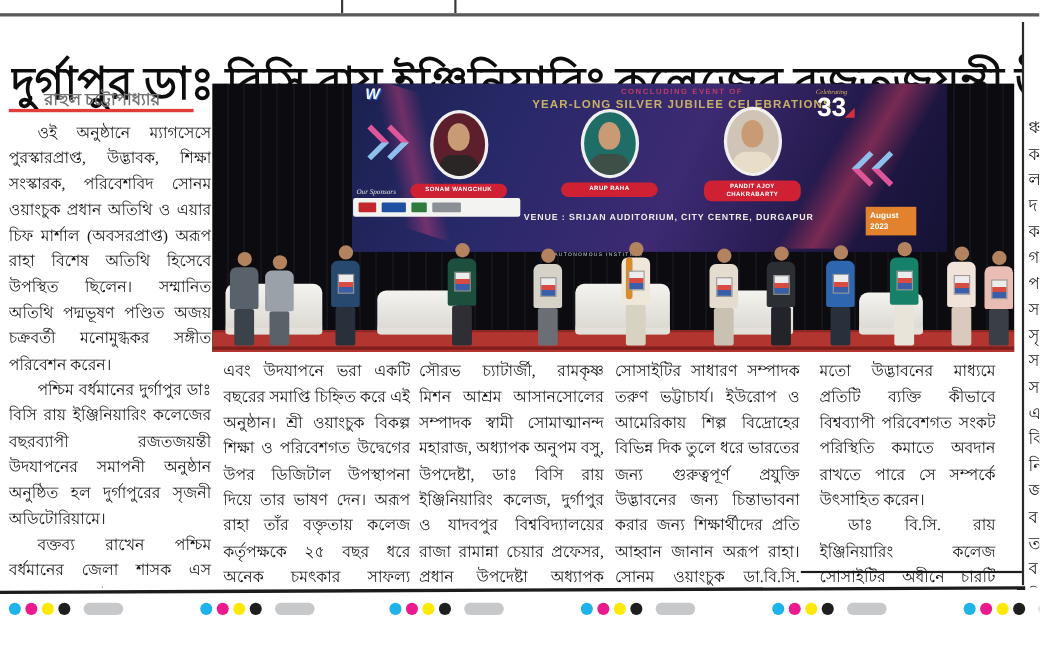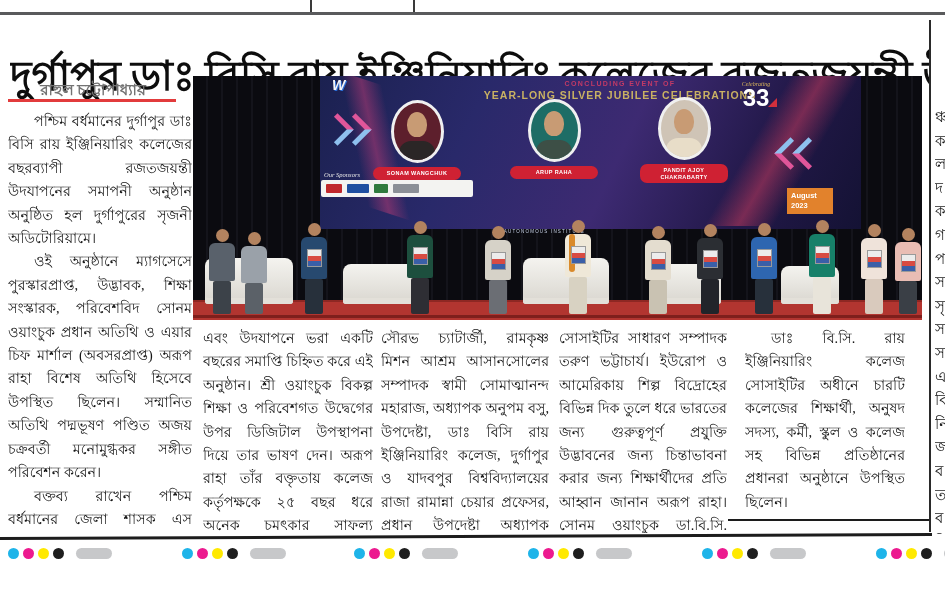--- a/index.html
+++ b/index.html
@@ -151,20 +151,21 @@
   </div>
 
   <div class="sponsors-label">Our Sponsors</div>
   <div class="sponsor-strip">
     <span class="sp" style="width:16px;background:#c0282d;"></span>
     <span class="sp" style="width:22px;background:#1f4fa0;"></span>
     <span class="sp" style="width:14px;background:#2f7a3d;"></span>
     <span class="sp" style="width:26px;background:#8b8f96;"></span>
   </div>
 
+  <div class="venue">VENUE : SRIJAN AUDITORIUM, CITY CENTRE, DURGAPUR</div>
   <div class="date-badge">August 2023</div>
 
   <div class="banner-sub">AN AUTONOMOUS INSTITUTE</div>
 
   <div class="carpet"></div>
   <div id="furniture-layer">
       <div class="furn" style="left: 12px; bottom: 16px; width: 88px; height: 46px;"></div>
       <div class="furn" style="left: 150px; bottom: 16px; width: 72px; height: 40px;"></div>
       <div class="furn" style="left: 330px; bottom: 16px; width: 86px; height: 46px;"></div>
       <div class="furn" style="left: 462px; bottom: 16px; width: 66px; height: 40px;"></div>
@@ -249,34 +250,35 @@
         <div class="p-head"></div>
         <div class="p-torso" style="background:#e9bdb4;height:39px;">
           <div class="p-book"></div>
         </div>
         <div class="p-legs" style="background:#3a3f46;height:33px;"></div>
       </div>
     </div>
 </div>
 
 <div class="col col-1">
+    <p class="para">ওই অনুষ্ঠানে ম্যাগসেসে পুরস্কারপ্রাপ্ত, উদ্ভাবক, শিক্ষা সংস্কারক, পরিবেশবিদ সোনম ওয়াংচুক প্রধান অতিথি ও এয়ার চিফ মার্শাল (অবসরপ্রাপ্ত) অরূপ রাহা বিশেষ অতিথি হিসেবে উপস্থিত ছিলেন। সম্মানিত অতিথি পদ্মভূষণ পণ্ডিত অজয় চক্রবর্তী মনোমুগ্ধকর সঙ্গীত পরিবেশন করেন।</p>
     <p class="para">পশ্চিম বর্ধমানের দুর্গাপুর ডাঃ বিসি রায় ইঞ্জিনিয়ারিং কলেজের বছরব্যাপী রজতজয়ন্তী উদযাপনের সমাপনী অনুষ্ঠান অনুষ্ঠিত হল দুর্গাপুরের সৃজনী অডিটোরিয়ামে।</p>
-    <p class="para">ওই অনুষ্ঠানে ম্যাগসেসে পুরস্কারপ্রাপ্ত, উদ্ভাবক, শিক্ষা সংস্কারক, পরিবেশবিদ সোনম ওয়াংচুক প্রধান অতিথি ও এয়ার চিফ মার্শাল (অবসরপ্রাপ্ত) অরূপ রাহা বিশেষ অতিথি হিসেবে উপস্থিত ছিলেন। সম্মানিত অতিথি পদ্মভূষণ পণ্ডিত অজয় চক্রবর্তী মনোমুগ্ধকর সঙ্গীত পরিবেশন করেন।</p>
     <p class="para">বক্তব্য রাখেন পশ্চিম বর্ধমানের জেলা শাসক এস পোন্নাম্বলম, আইএএস, কলেজের অধ্যক্ষ অধ্যাপক ড. সঞ্জয় এস পাওয়ার, ডাঃ বিসি রায় সোসাইটির সভাপতি ডাঃ সত্যজিৎ বোস ও সাধারণ সম্পাদক তরুণ ভট্টাচার্য প্রমুখ। কারিগরি শিক্ষায় প্রতিষ্ঠানের ২৫ বছরের শ্রেষ্ঠত্ব স্মরণে সাফল্য, প্রতিফলন</p>
   </div>
 <div class="col col-2">
     <p class="para cont">এবং উদযাপনে ভরা একটি বছরের সমাপ্তি চিহ্নিত করে এই অনুষ্ঠান। শ্রী ওয়াংচুক বিকল্প শিক্ষা ও পরিবেশগত উদ্বেগের উপর ডিজিটাল উপস্থাপনা দিয়ে তার ভাষণ দেন। অরূপ রাহা তাঁর বক্তৃতায় কলেজ কর্তৃপক্ষকে ২৫ বছর ধরে অনেক চমৎকার সাফল্য অর্জনের জন্য অভিনন্দন জানান। অনুষ্ঠানে আরও উপস্থিত ছিলেন দুর্গাপুর এর মহকুমা শাসক ডাঃ</p>
   </div>
 <div class="col col-3">
     <p class="para cont">সৌরভ চ্যাটার্জী, রামকৃষ্ণ মিশন আশ্রম আসানসোলের সম্পাদক স্বামী সোমাত্মানন্দ মহারাজ, অধ্যাপক অনুপম বসু, উপদেষ্টা, ডাঃ বিসি রায় ইঞ্জিনিয়ারিং কলেজ, দুর্গাপুর ও যাদবপুর বিশ্ববিদ্যালয়ের রাজা রামান্না চেয়ার প্রফেসর, প্রধান উপদেষ্টা অধ্যাপক সৈকত মৈত্র, কোষাধ্যক্ষ জেরনাইল সিং।</p>
   </div>
 <div class="col col-4">
     <p class="para cont">সোসাইটির সাধারণ সম্পাদক তরুণ ভট্টাচার্য। ইউরোপ ও আমেরিকায় শিল্প বিদ্রোহের বিভিন্ন দিক তুলে ধরে ভারতের জন্য গুরুত্বপূর্ণ প্রযুক্তি উদ্ভাবনের জন্য চিন্তাভাবনা করার জন্য শিক্ষার্থীদের প্রতি আহ্বান জানান অরূপ রাহা। সোনম ওয়াংচুক ডা.বি.সি. রায়ের অবদান এবং জলবায়ু পরিবর্তন কীভাবে একটি গুরুত্বপূর্ণ উদ্বেগের বিষয় এবং তাপ স্থানান্তর, কৃত্রিম হিমবাহ ইত্যাদির</p>
   </div>
 <div class="col col-5">
+    <p class="para cont">মতো উদ্ভাবনের মাধ্যমে প্রতিটি ব্যক্তি কীভাবে বিশ্বব্যাপী পরিবেশগত সংকট পরিস্থিতি কমাতে অবদান রাখতে পারে সে সম্পর্কে উৎসাহিত করেন।</p>
     <p class="para">ডাঃ বি.সি. রায় ইঞ্জিনিয়ারিং কলেজ সোসাইটির অধীনে চারটি কলেজের শিক্ষার্থী, অনুষদ সদস্য, কর্মী, স্কুল ও কলেজ সহ বিভিন্ন প্রতিষ্ঠানের প্রধানরা অনুষ্ঠানে উপস্থিত ছিলেন।</p>
   </div>
 
 <div class="v-rule-right"></div>
 <div class="edge-column">
     <div class="sliver-line">ঞ্চ</div>
     <div class="sliver-line">ক</div>
     <div class="sliver-line">ল</div>
     <div class="sliver-line">দ</div>
     <div class="sliver-line">ক</div>

